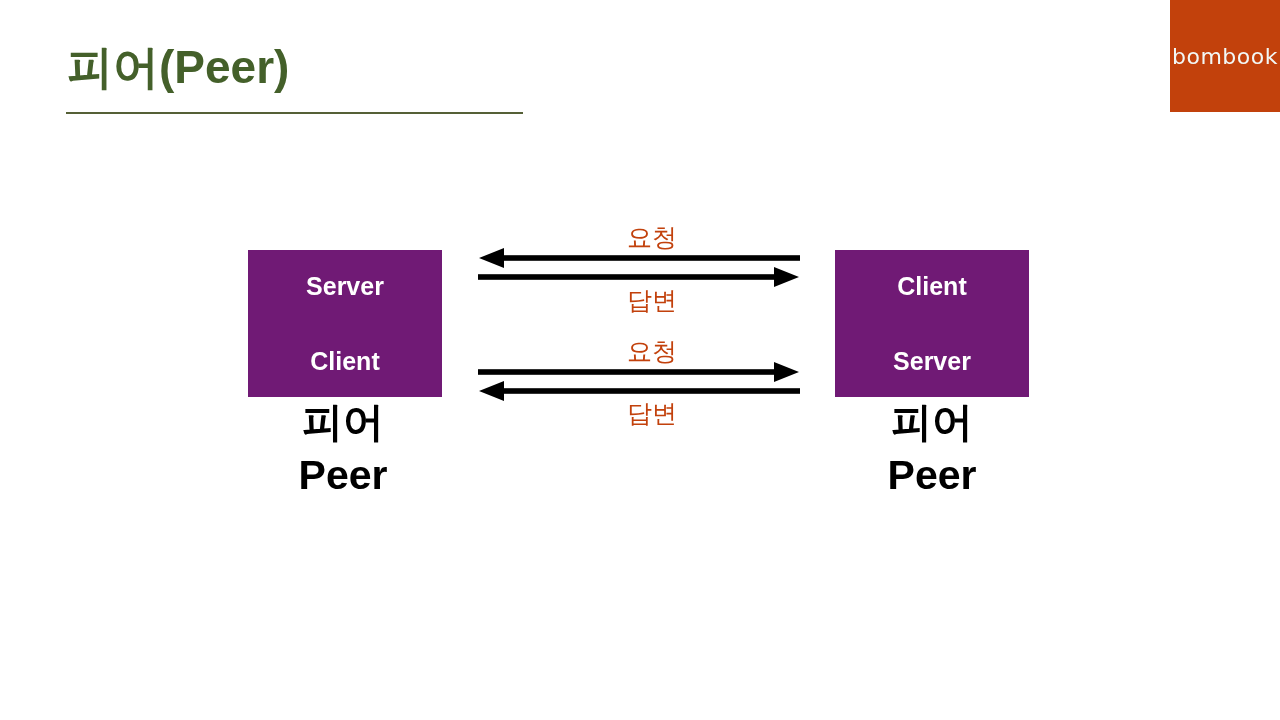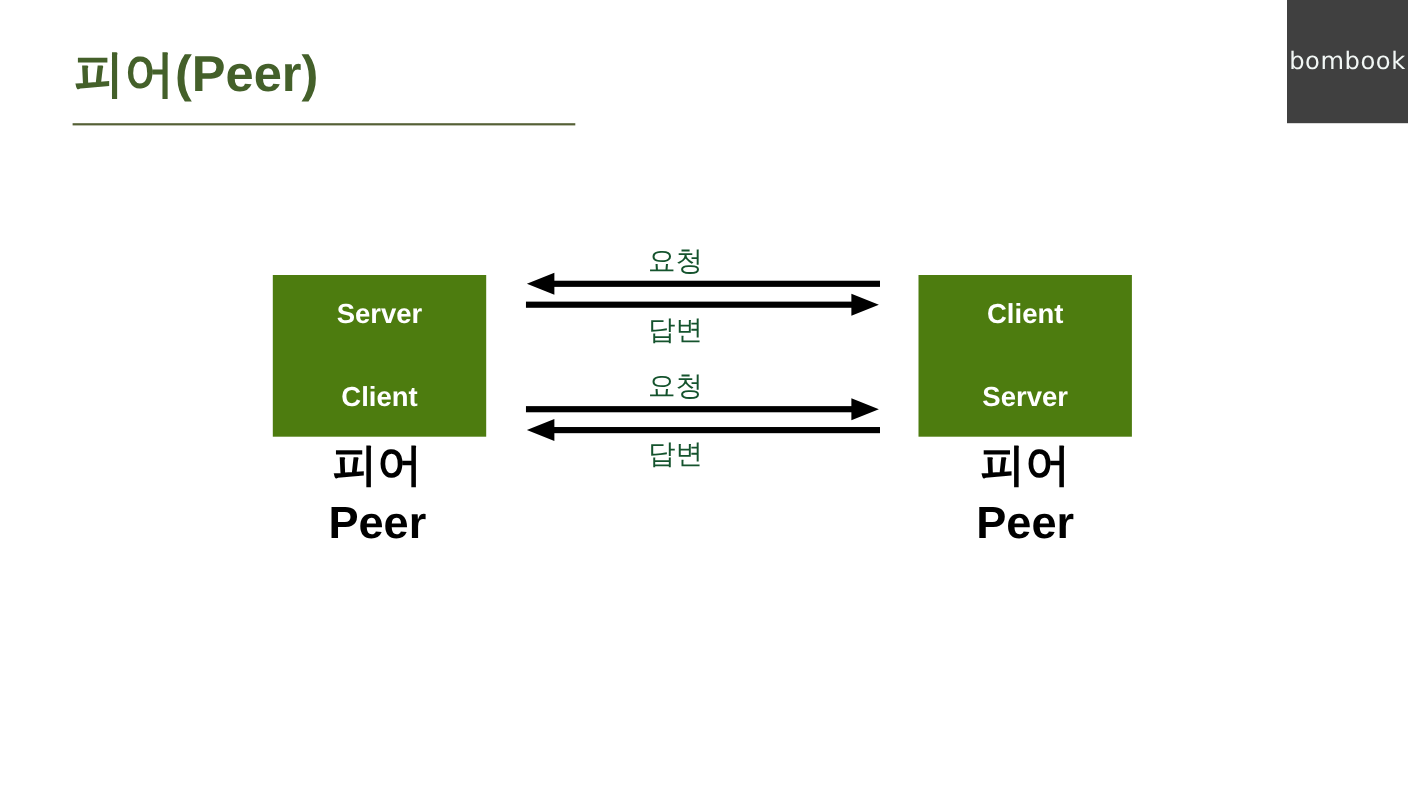--- a/index.html
+++ b/index.html
@@ -36,39 +36,39 @@
     background: #556036;
   }
 
   
   .logo {
     position: absolute;
     left: 1170px;
     top: 0px;
     width: 110px;
     height: 112px;
-    background: #404040;
+    background: #c2410c;
     display: flex;
     align-items: center;
     justify-content: center;
   }
   .logo span {
     color: #f2f7f5;
     font-size: 22px;
     letter-spacing: 0.5px;
     font-family: "DejaVu Sans", "Liberation Sans", sans-serif;
   }
 
   
   .peer-box {
     position: absolute;
     top: 250px;
     width: 194px;
     height: 147px;
-    background: #4d7c0f;
+    background: #701a75;
     display: flex;
     flex-direction: column;
     justify-content: space-between;
     padding: 22px 0 22px 0;
     gap: 23px;
   }
   .peer-box.left  { left: 248px; }
   .peer-box.right { left: 835px; }
   .role {
     color: #ffffff;
@@ -81,27 +81,27 @@
   
   .arrow {
     position: absolute;
     display: block;
   }
   .arrow * { fill: #000000; }
 
   
   .msg {
     position: absolute;
-    left: 504px;
+    left: 542px;
     width: 220px;
     height: 28px;
     line-height: 28px;
     text-align: center;
     font-size: 25px;
-    color: #14532d;
+    color: #c2410c;
   }
   .msg-top-request    { top: 223px; }
   .msg-top-reply      { top: 286px; }
   .msg-bottom-request { top: 337px; }
   .msg-bottom-reply   { top: 399px; }
 
   
   .peer-label {
     position: absolute;
     top: 396px;

